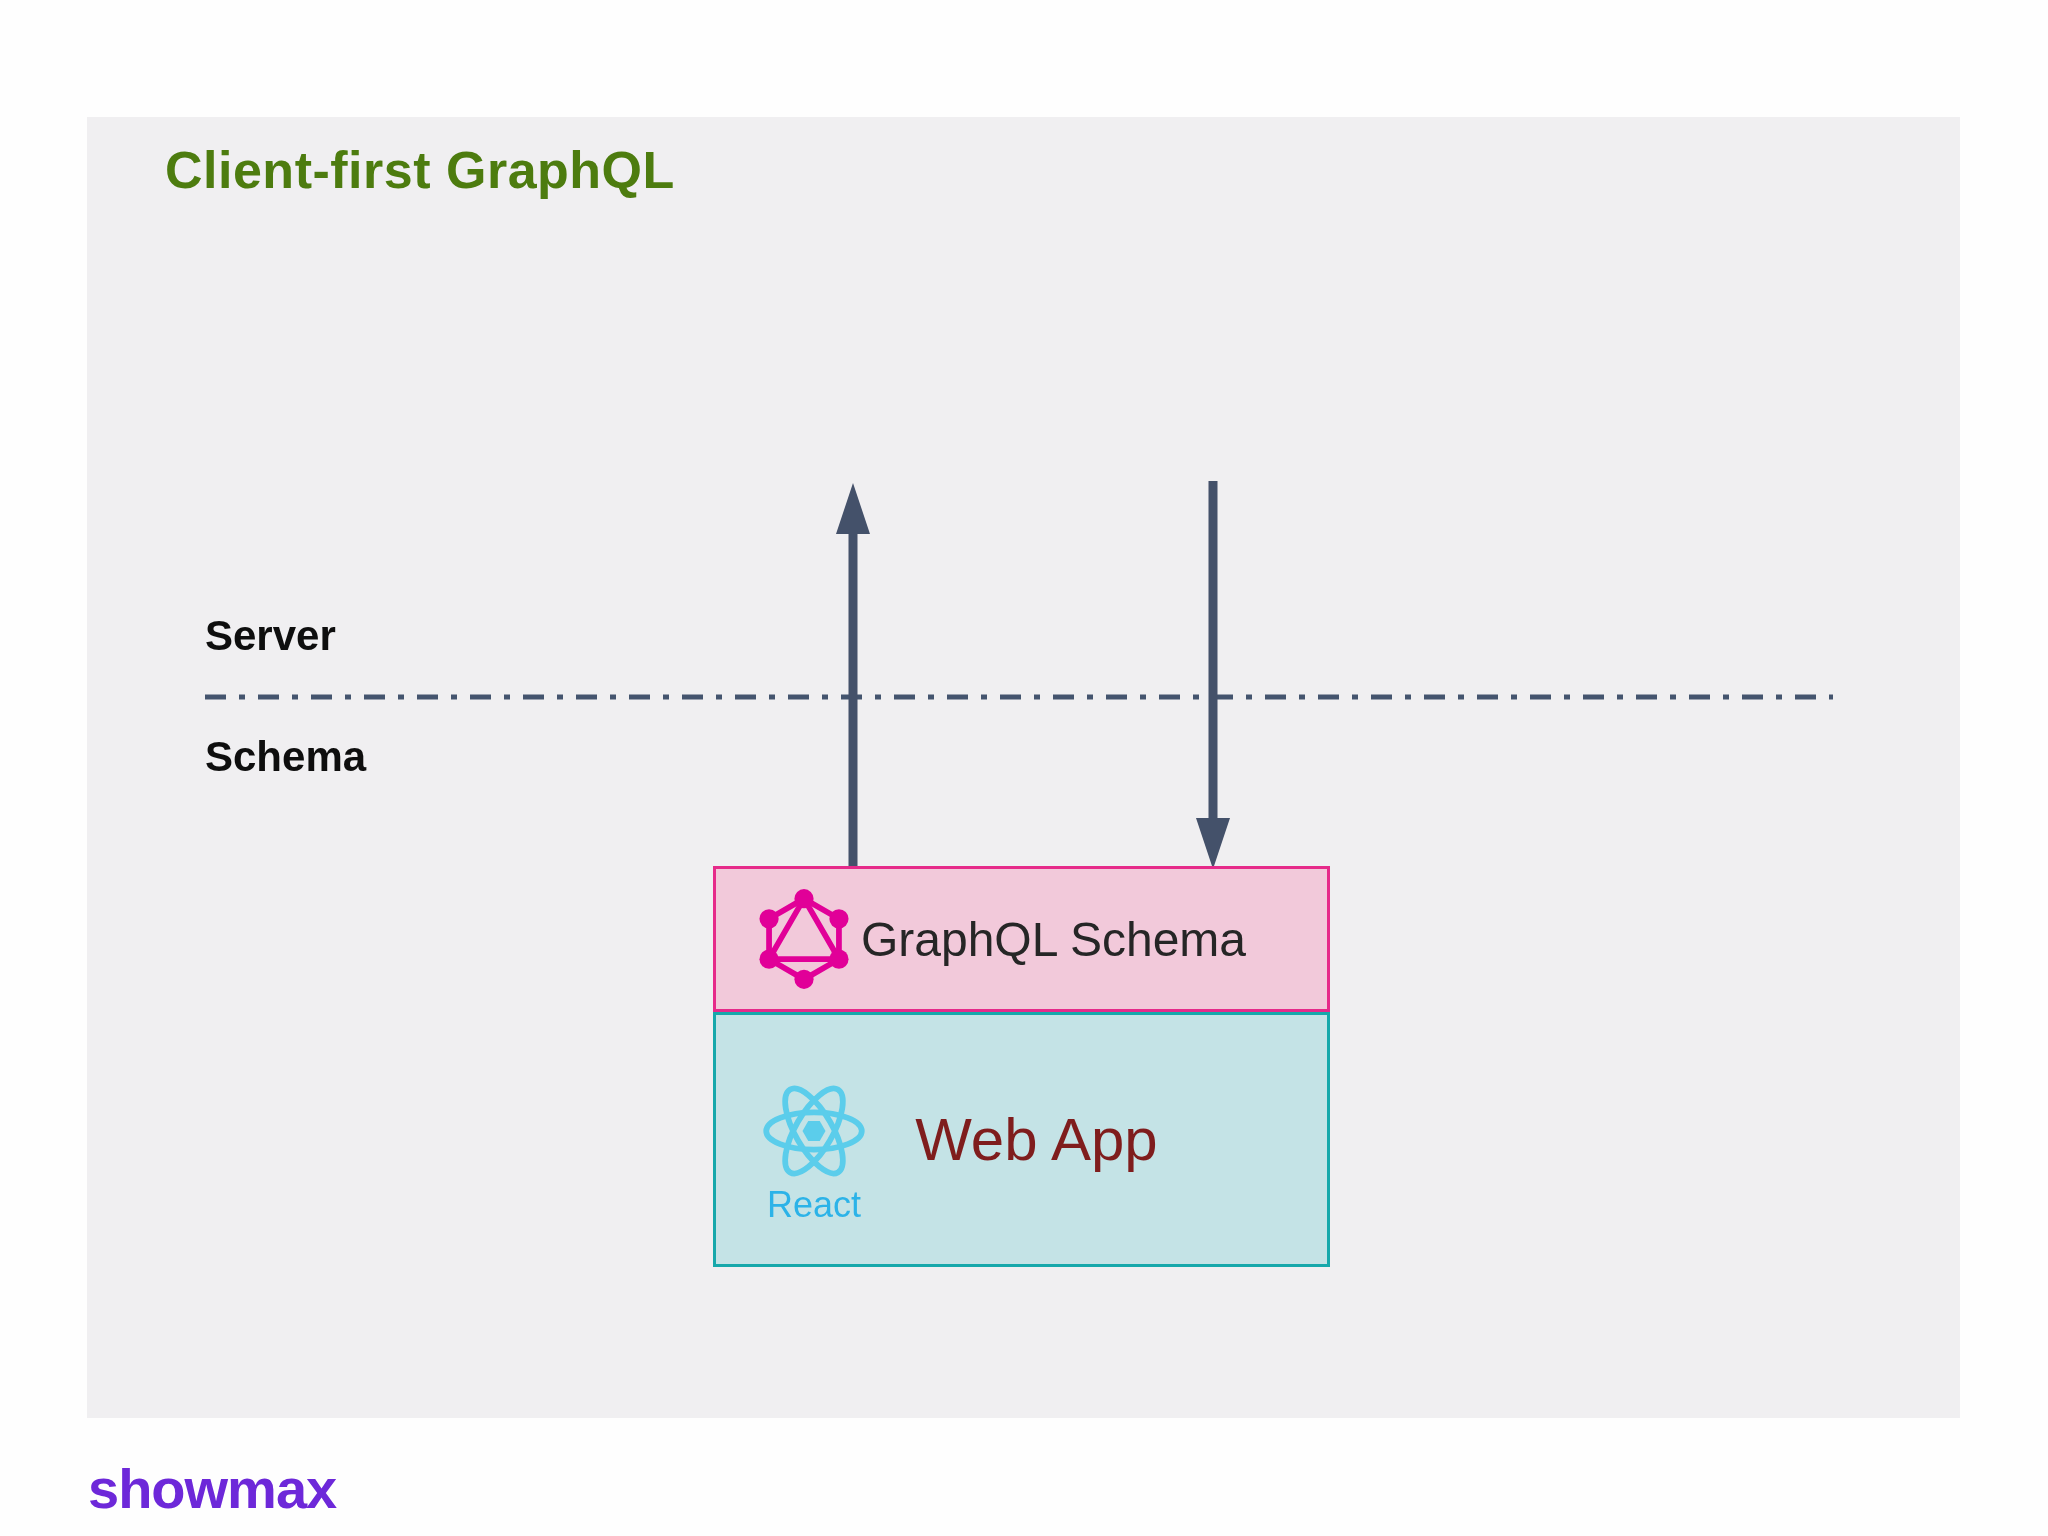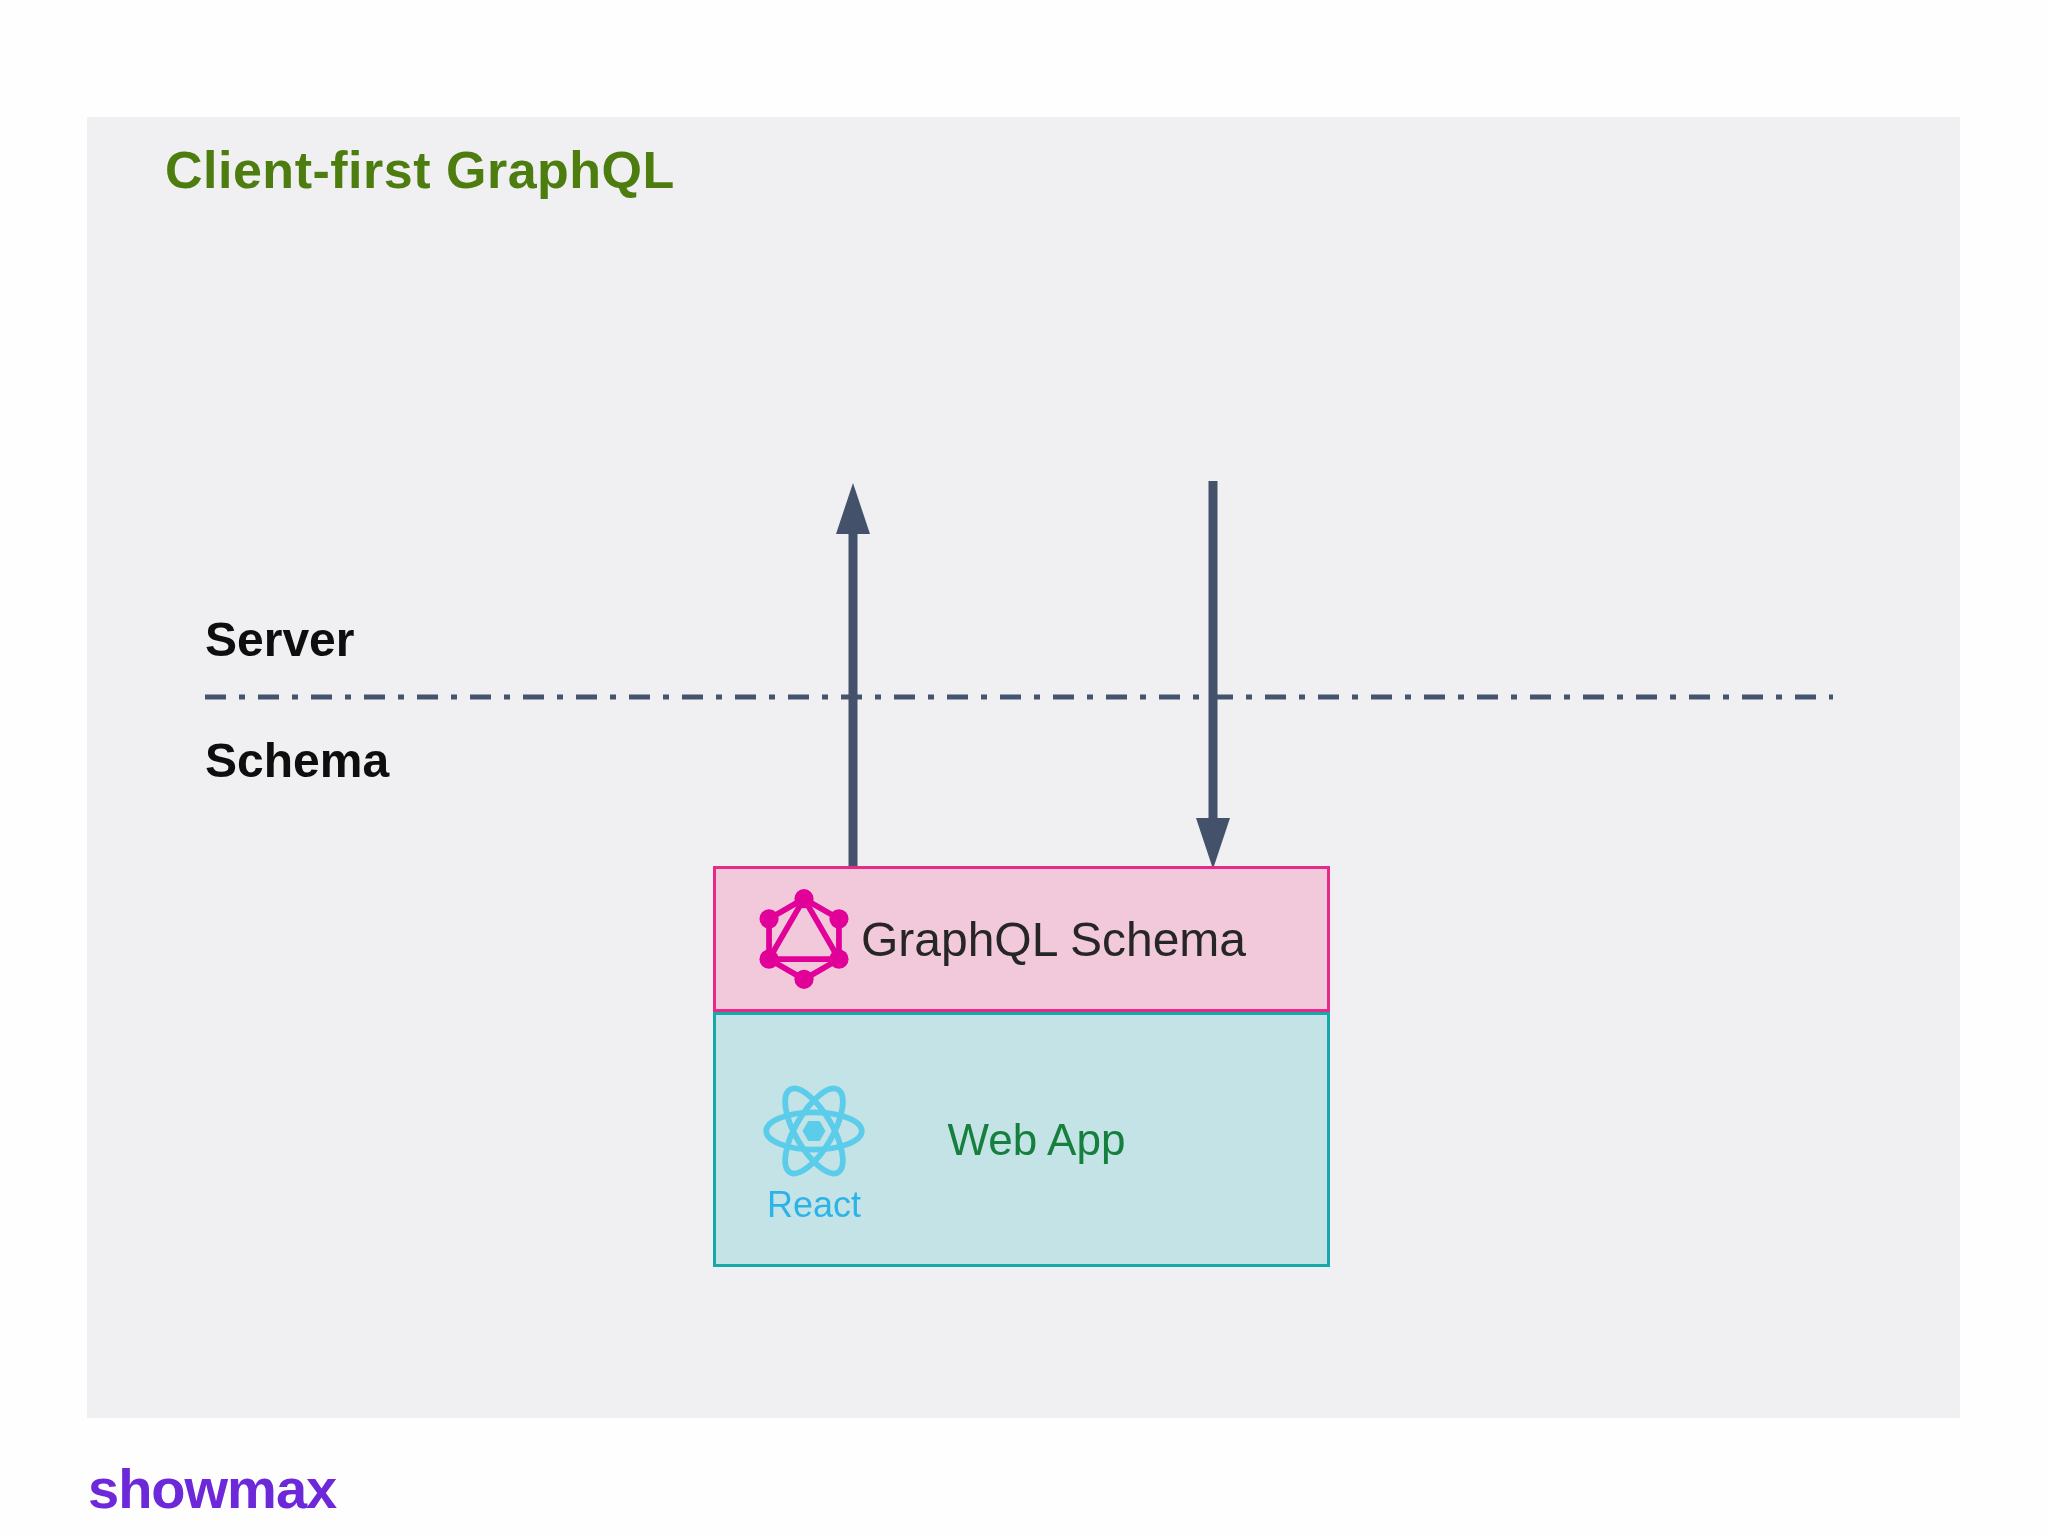--- a/index.html
+++ b/index.html
@@ -4,32 +4,32 @@
 <style>
   html,body{margin:0;padding:0;background:#ffffff;}
   .canvas{position:relative;width:2048px;height:1536px;background:#fefefe;overflow:hidden;
           font-family:"Liberation Sans","DejaVu Sans",sans-serif;}
   .panel{position:absolute;left:87px;top:117px;width:1873px;height:1301px;background:#f0eff1;}
   .title{position:absolute;left:70px;top:15px;margin:8px;font-size:52px;font-weight:800;
          color:#4d7c0f;letter-spacing:0.5px;}
   .node{position:absolute;box-sizing:border-box;display:flex;align-items:center;justify-content:center;}
   .gateway{left:630px;top:220px;width:613px;height:144px;background:#f0e7b3;border:3px solid #eec528;}
   .gateway .node-label{font-size:46px;color:#1d1d1d;}
-  .zone-label{position:absolute;left:118px;font-size:48px;font-weight:700;color:#0e0e0e;text-align:center;}
+  .zone-label{position:absolute;left:118px;font-size:42px;font-weight:700;color:#0e0e0e;text-align:center;}
   .zone-label.server{top:495px;}
   .zone-label.browser{top:616px;}
   .divider{position:absolute;left:0;top:0;width:1873px;height:1301px;pointer-events:none;}
   .arrows{position:absolute;left:0;top:0;width:1873px;height:1301px;pointer-events:none;}
   .schema{left:626px;top:749px;width:617px;height:146px;background:#f2c9da;border:3px solid #e62a8a;}
   .schema .node-label{position:absolute;left:0;right:0;text-align:center;transform:translateX(32px);
                       font-size:48px;color:#262626;}
   .schema .icon-wrap{position:absolute;left:40px;top:50%;transform:translateY(-50%);line-height:0;}
   .webapp{left:626px;top:895px;width:617px;height:255px;background:#c4e3e6;border:3px solid #16a8ab;}
   .webapp .node-label{position:absolute;left:0;right:0;text-align:center;transform:translateX(15px);
-                      font-size:44px;color:#15803d;}
+                      font-size:60px;color:#7f1d1d;}
   .react-badge{position:absolute;left:38px;top:66px;width:120px;display:flex;flex-direction:column;
                align-items:center;line-height:0;}
   .react-caption{margin-top:6px;font-size:36px;line-height:1;color:#2cb3e8;}
   .watermark{position:absolute;left:88px;top:1456px;font-size:56px;font-weight:700;
              color:#6d28d9;letter-spacing:-1px;}
 </style>
 </head>
 <body>
 
 <div class="canvas">

